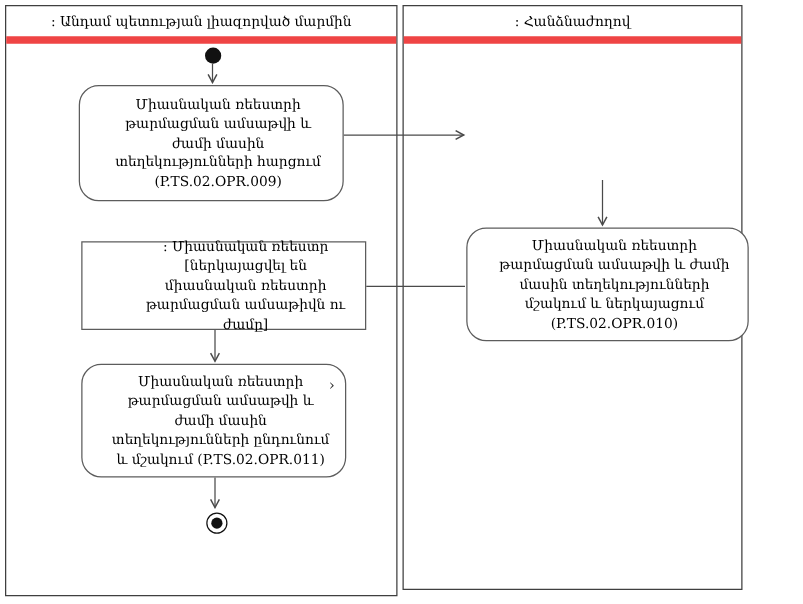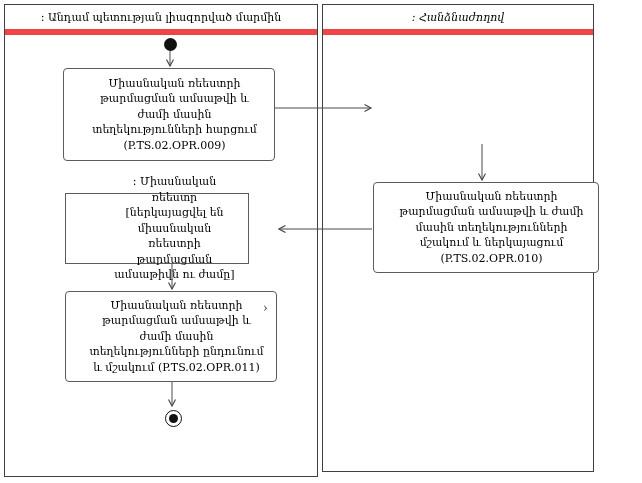--- a/index.html
+++ b/index.html
@@ -12,21 +12,21 @@
     position:absolute;left:0;top:0;right:0;height:24px;
     border-bottom:6px solid #ef4444;
     display:flex;align-items:center;justify-content:center;
     font-size:11px;
   }
   .node{
     position:absolute;background:#fff;border:1px solid #5c5c5c;box-sizing:border-box;
     display:flex;align-items:center;justify-content:center;
     text-align:center;font-size:11px;line-height:15.5px;padding:2px 9px;z-index:3;
   }
-  .rounded{border-radius:4px;padding-left:20px;}
+  .rounded{border-radius:16px;padding-left:20px;}
   .initial-node{
     position:absolute;width:13px;height:13px;border-radius:50%;background:#111;z-index:3;
   }
   .final-node{
     position:absolute;width:15px;height:15px;border-radius:50%;border:1.5px solid #111;
     background:#fff;z-index:3;display:flex;align-items:center;justify-content:center;
   }
   .final-node .dot{width:9px;height:9px;border-radius:50%;background:#111;}
   .edges{position:absolute;left:0;top:0;z-index:2;pointer-events:none;}
   .stray{position:absolute;font-size:12px;color:#333;z-index:4;}
@@ -34,21 +34,21 @@
 </head>
 <body>
 
 <div class="stage">
 
   <div class="lane" style="left:4px;top:4px;width:314px;height:473px;">
     <div class="lane-header">
       <span>: Անդամ պետության լիազորված մարմին</span>
     </div>
   </div>
-  <div class="lane" style="left:322px;top:4px;width:272px;height:468px;font-style:italic;">
+  <div class="lane" style="left:322px;top:4px;width:272px;height:468px;">
     <div class="lane-header">
       <span>: Հանձնաժողով</span>
     </div>
   </div>
 
   <svg class="edges" width="642" height="483">
     <defs>
       <marker id="ah" markerWidth="9" markerHeight="9" refX="7.5" refY="4" orient="auto">
         <path d="M1,0.5 L7.5,4 L1,7.5" fill="none" stroke="#4a4a4a" stroke-width="1.2"></path>
       </marker>
@@ -65,21 +65,21 @@
 
   <div class="node rounded" style="left:63px;top:68px;width:212px;height:93px;">
     <span>Միասնական ռեեստրի թարմացման ամսաթվի և ժամի մասին տեղեկությունների հարցում (P.TS.02.OPR.009)</span>
   </div>
 
 
   <div class="node rounded" style="left:373px;top:182px;width:226px;height:91px;">
     <span>Միասնական ռեեստրի թարմացման ամսաթվի և ժամի մասին տեղեկությունների մշակում և ներկայացում (P.TS.02.OPR.010)</span>
   </div>
 
-  <div class="node" style="left:65px;top:193px;width:184px;height:71px;padding-left:44px;">
+  <div class="node" style="left:65px;top:193px;width:228px;height:71px;padding-left:44px;">
     <span>: Միասնական ռեեստր [ներկայացվել են միասնական ռեեստրի թարմացման ամսաթիվն ու ժամը]</span>
   </div>
 
   <div class="node rounded" style="left:65px;top:291px;width:212px;height:91px;">
     <span>Միասնական ռեեստրի թարմացման ամսաթվի և ժամի մասին տեղեկությունների ընդունում և մշակում (P.TS.02.OPR.011)</span>
   </div>
 
   <span class="stray" style="left:263px;top:301px;">›</span>
 
   <div class="final-node" style="left:165px;top:410px;">

